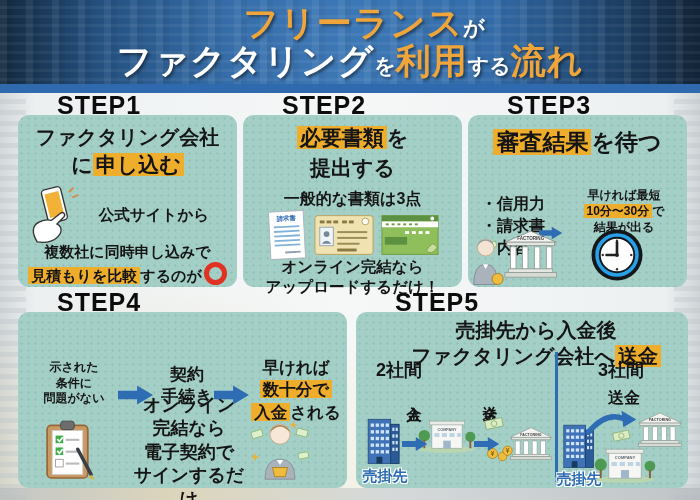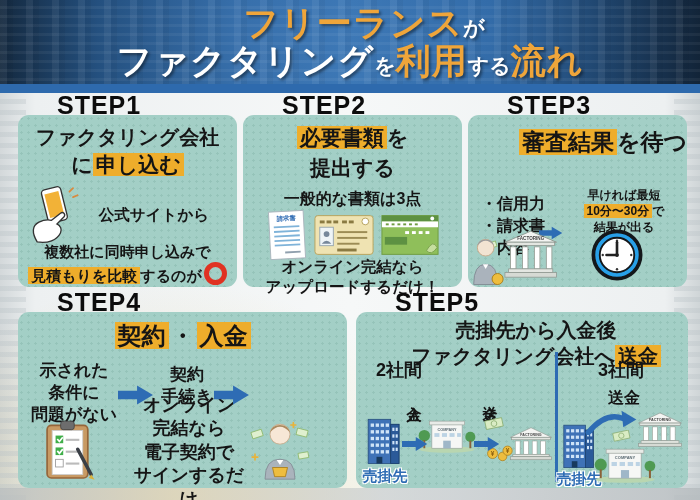--- a/index.html
+++ b/index.html
@@ -51,31 +51,31 @@
   .c1-note{position:absolute;left:0;top:126px;width:100%;font-size:15px;line-height:1.4;}
   .maru{display:inline-block;width:13px;height:13px;border:5px solid #e03222;border-radius:50%;
         vertical-align:-4px;margin-left:2px;}
   
   .c2-title{position:absolute;left:0;top:8px;width:100%;font-size:21px;line-height:1.45;}
   .c2-sub{position:absolute;left:0;top:74px;width:100%;font-size:16px;}
   .c2-docs{position:absolute;left:0;top:94px;width:100%;display:flex;justify-content:center;
            align-items:center;gap:5px;}
   .c2-note{position:absolute;left:0;top:142px;width:100%;font-size:15.5px;line-height:1.3;}
   
-  .c3-title{position:absolute;left:0;top:12px;width:100%;font-size:23px;text-align:right;}
+  .c3-title{position:absolute;left:0;top:12px;width:100%;font-size:23px;}
   .c3-bullets{position:absolute;left:13px;top:78px;font-size:16px;line-height:1.38;}
   .c3-b3{padding-left:1em;}
   .c3-arrow{position:absolute;left:71px;top:110px;}
   .c3-result{position:absolute;left:95px;top:72px;width:122px;font-size:12px;line-height:1.35;}
   .c3-scene{position:absolute;left:2px;bottom:0;}
   .c3-clock{position:absolute;left:122px;bottom:5px;}
   
   .c4-title{position:absolute;left:0;top:8px;width:100%;font-size:24px;}
   .c4-title .sep{margin:0 2px;}
-  .c4-cond{position:absolute;left:8px;top:48px;width:96px;font-size:17px;line-height:1.3;}
+  .c4-cond{position:absolute;left:8px;top:48px;width:96px;font-size:12px;line-height:1.3;}
   .c4-arrow1{position:absolute;left:100px;top:72px;}
   .c4-proc{position:absolute;left:138px;top:52px;width:62px;font-size:17px;line-height:1.3;}
   .c4-procnote{position:absolute;left:112px;top:82px;width:118px;font-size:18px;line-height:1.3;}
   .c4-arrow2{position:absolute;left:196px;top:72px;}
   .c4-result{position:absolute;left:230px;top:44px;width:96px;font-size:16.5px;line-height:1.35;}
   .c4-clip{position:absolute;left:24px;top:106px;}
   .c4-person{position:absolute;left:232px;top:106px;}
   
   .c5-title{position:absolute;left:0;top:5px;width:100%;font-size:20px;line-height:1.3;padding-left:14px;}
   .c5-divider{position:absolute;left:199px;top:40px;width:3px;height:130px;background:#2e6cb4;}
@@ -274,23 +274,20 @@
           <circle cx="17" cy="36" r="1.6"></circle>
       </g>
       <line x1="36" y1="36" x2="36" y2="19" stroke="#222" stroke-width="3.5" stroke-linecap="round"></line>
       <line x1="36" y1="36" x2="22" y2="36" stroke="#222" stroke-width="3.5" stroke-linecap="round"></line>
       <circle cx="36" cy="36" r="2.5" fill="#222"></circle>
     </svg>
   </div>
 
   <div class="card card4">
     <div class="step-label">STEP4</div>
-    <div class="c4-title ctr">
-      <span class="hl">契約</span><span class="sep">・</span><span class="hl">入金</span>
-    </div>
     <div class="c4-cond ctr">
       <div>示された</div>
       <div>条件に</div>
       <div>問題がない</div>
     </div>
     <svg class="c4-arrow1" width="36" height="22" viewBox="0 0 34 20">
       <polygon points="0,6 18,6 18,1 33,10 18,19 18,14 0,14" fill="#2e6cb4"></polygon>
     </svg>
     <div class="c4-proc ctr">
       <div>契約</div>
@@ -298,20 +295,25 @@
     </div>
     <div class="c4-procnote ctr">
       <div>オンライン</div>
       <div>完結なら</div>
       <div>電子契約で</div>
       <div>サインするだけ</div>
     </div>
     <svg class="c4-arrow2" width="36" height="22" viewBox="0 0 34 20">
       <polygon points="0,6 18,6 18,1 33,10 18,19 18,14 0,14" fill="#2e6cb4"></polygon>
     </svg>
+    <div class="c4-result ctr">
+      <div>早ければ</div>
+      <div><span class="hl">数十分で</span></div>
+      <div><span class="hl">入金</span><span>される</span></div>
+    </div>
     <svg class="c4-clip" width="56" height="64" viewBox="0 0 66 74">
       <rect x="6" y="8" width="48" height="62" rx="5" fill="#c89a63" stroke="#96663a" stroke-width="2"></rect>
       <rect x="12" y="14" width="36" height="52" fill="#fff" stroke="#ccc"></rect>
       <rect x="22" y="3" width="16" height="10" rx="3" fill="#6d6d6d" stroke="#444"></rect>
       <rect x="16" y="20" width="9" height="9" fill="#3fae49"></rect>
       <path d="M18 24 l2.5 3 4 -5" stroke="#fff" stroke-width="2" fill="none"></path>
       <line x1="28" y1="25" x2="44" y2="25" stroke="#bbb" stroke-width="2.5"></line>
       <rect x="16" y="34" width="9" height="9" fill="#3fae49"></rect>
       <path d="M18 38 l2.5 3 4 -5" stroke="#fff" stroke-width="2" fill="none"></path>
       <line x1="28" y1="39" x2="44" y2="39" stroke="#bbb" stroke-width="2.5"></line>

